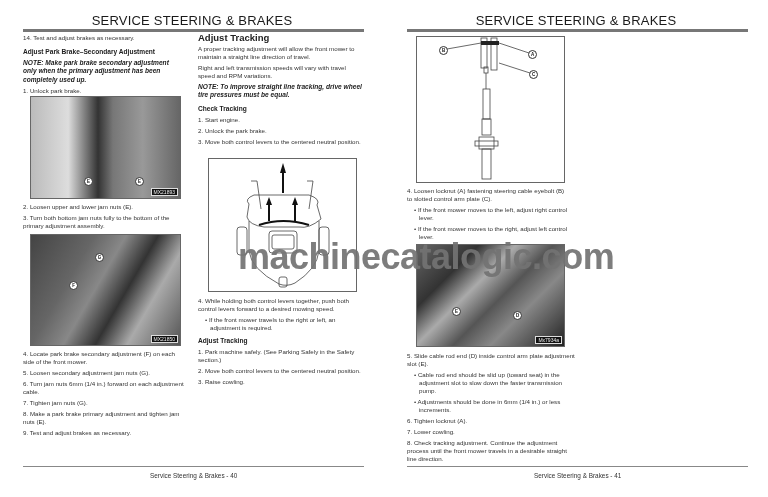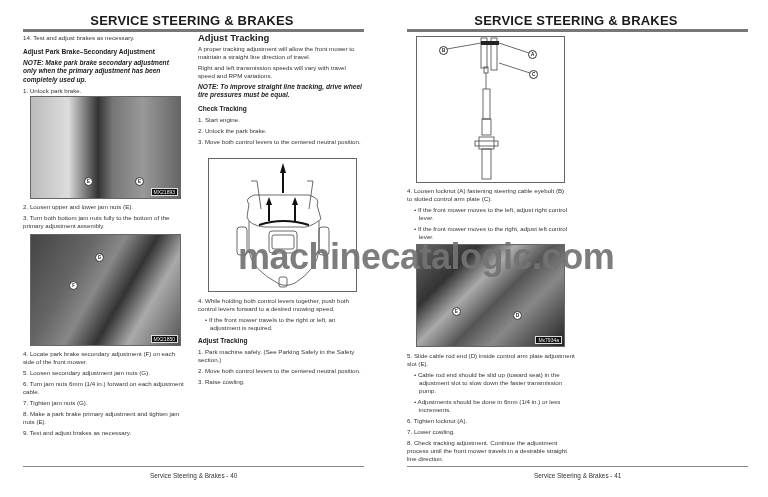--- a/index.html
+++ b/index.html
@@ -2,21 +2,21 @@
 <html><head>
 <meta charset="utf-8">
 <style>
   html, body { margin:0; padding:0; }
   body { width:768px; height:497px; background:#ffffff; position:relative; overflow:hidden;
          font-family:"Liberation Sans", sans-serif; color:#222; }
   .page { position:absolute; top:0; width:384px; height:497px; }
   .page.left { left:0; }
   .page.right { left:384px; }
   .hdr { position:absolute; top:13px; left:0; width:384px; text-align:center;
-         font-weight:bold; font-size:13px; letter-spacing:0.2px; color:#1a1a1a; }
+         font-weight:normal; font-size:13px; letter-spacing:0.2px; color:#1a1a1a; }
   .rule { position:absolute; left:23px; width:341px; background:#777; }
   .rule.top { top:29px; height:3px; }
   .rule.bot { top:466px; height:1px; background:#888; }
   .ftr { position:absolute; top:472px; font-size:6.4px; color:#333; }
   .col { position:absolute; font-size:6.2px; line-height:8px; color:#333; }
   .col p { margin:0 0 3px 0; }
   .h2 { font-size:9.5px; font-weight:bold; margin:0 0 4px 0; color:#222; }
   .h3 { font-size:6.6px; font-weight:bold; margin:0 0 3px 0; color:#222; }
   .note { font-weight:bold; font-style:italic; color:#222; font-size:6.6px; line-height:8.4px; }
   .bullet { padding-left:9px; text-indent:-5px; }

